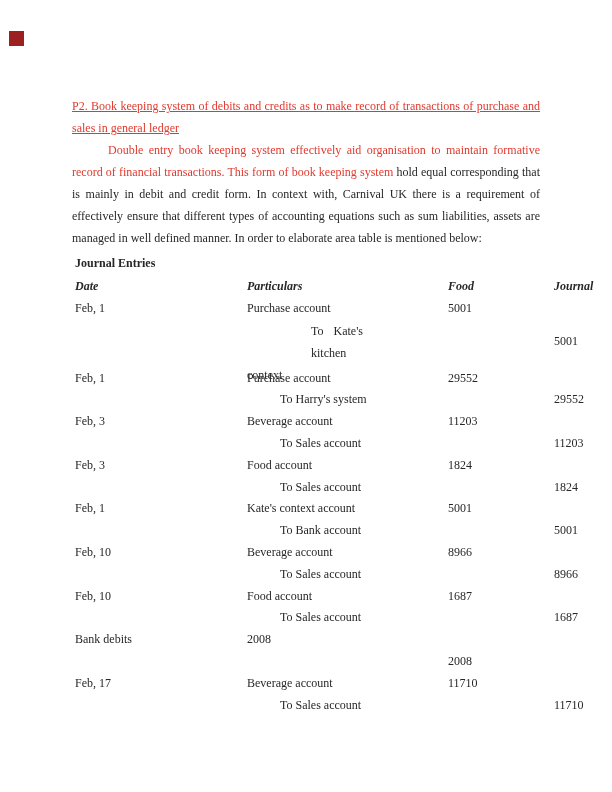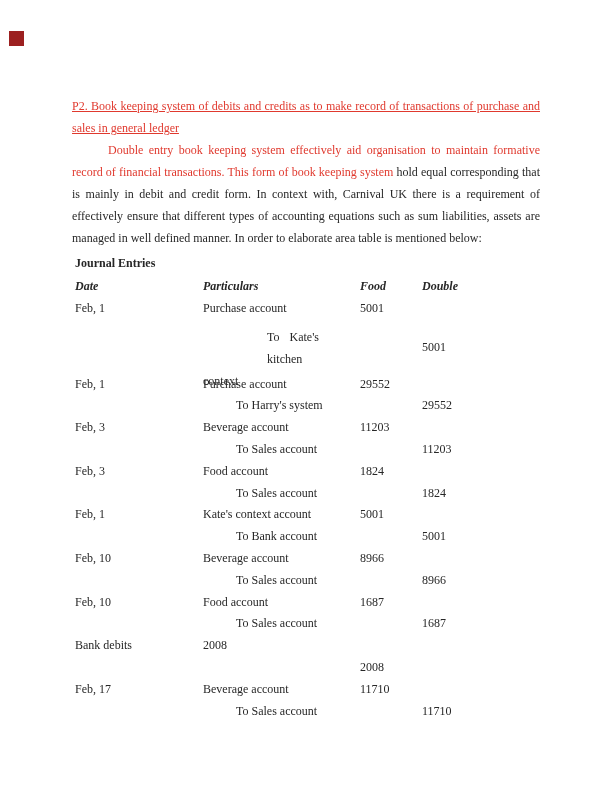--- a/index.html
+++ b/index.html
@@ -35,43 +35,43 @@
   }
   .para .red-span{color:var(--red);}
   .jtitle{
     margin:3px 0 0 3px;
     font-size:12px;font-weight:bold;line-height:22px;
   }
   .jtable{margin-left:3px;font-size:12px;margin-top:2px;}
   .jrow{
     display:grid;
     grid-template-columns:128px 157px 62px 1fr;
-    line-height:21.8px;height:21.8px;
+    line-height:21.8px;height:21.8px;gap:44px;
   }
   .jrow.jheader{font-weight:bold;font-style:italic;}
-  .jrow.double{height:48px;line-height:22px;margin-top:6px;}
+  .jrow.double{height:48px;line-height:22px;}
   .c-part.indent{padding-left:33px;}
   .wrap-line1{margin-left:64px;word-spacing:7px;}
   .double .c-credit{padding-top:10px;line-height:22px;}
 </style>
 </head>
 <body>
 
 <div class="page">
   <div class="logo-mark"></div>
   <div class="content">
     <h1 class="heading">P2. Book keeping system of debits and credits as to make record of transactions of purchase and sales in general ledger</h1>
     <p class="para"><span class="red-span">Double entry book keeping system effectively aid organisation to maintain formative record of financial transactions. This form of book keeping system </span><span>hold equal corresponding that is mainly in debit and credit form. In context with, Carnival UK there is a requirement of effectively ensure that different types of accounting equations such as sum liabilities, assets are managed in well defined manner. In order to elaborate area table is mentioned below:</span></p>
     <div class="jtitle">Journal Entries</div>
     <div class="jtable">
       <div class="jrow jheader">
         <div class="c-date">Date</div>
         <div class="c-part">Particulars</div>
         <div class="c-debit">Food</div>
-        <div class="c-credit">Double</div>
+        <div class="c-credit">Journal</div>
       </div>
       <div id="journal-rows">
           <div class="jrow">
             <div class="c-date">Feb, 1</div>
             <div class="c-part">Purchase account</div>
             <div class="c-debit">5001</div>
             <div class="c-credit"></div>
           </div>
           <div class="jrow double">
             <div class="c-date"></div>

